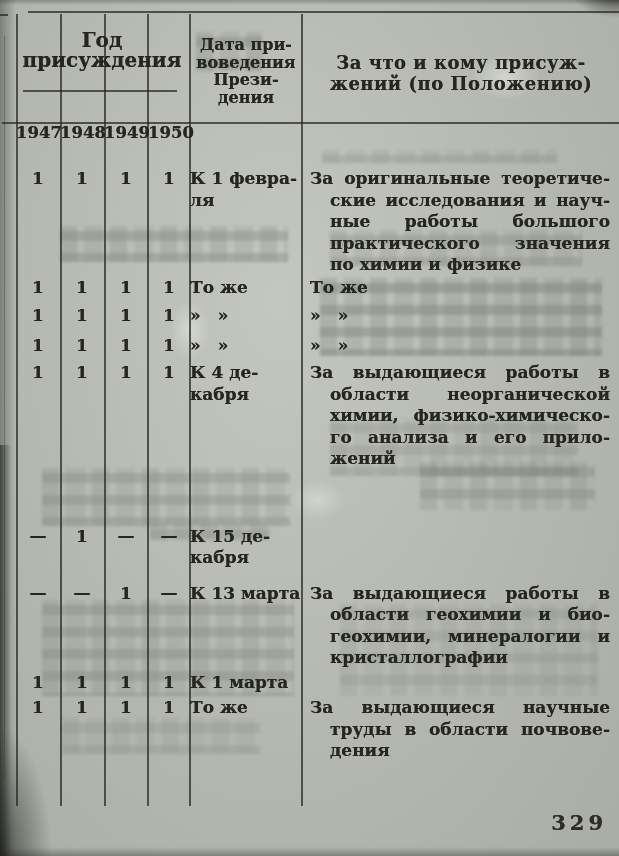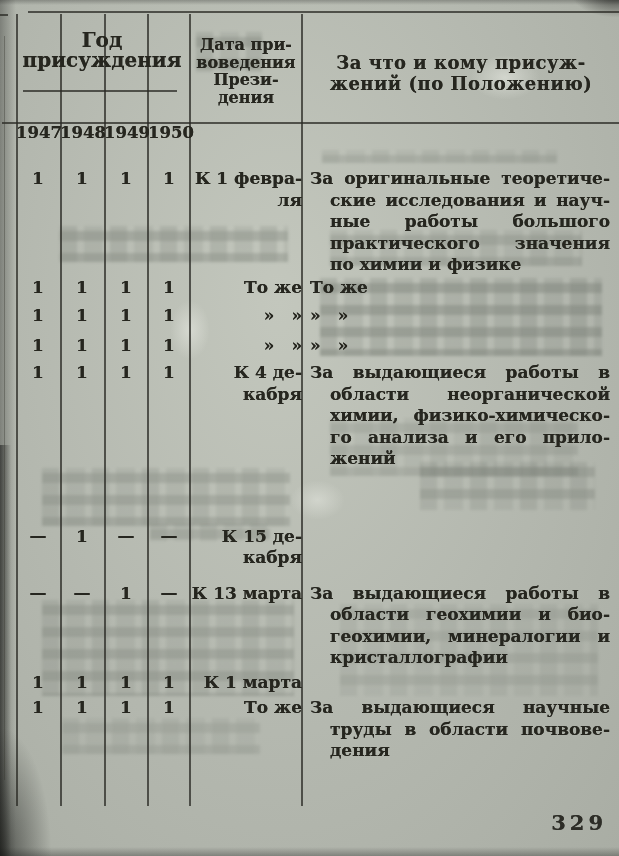--- a/index.html
+++ b/index.html
@@ -41,21 +41,21 @@
   .hdr-yearcols{left:16px;top:96px;width:174px;display:flex;margin-top:27px;}
   .year-hcell{font-size:16.5px;text-align:center;}
   .year-hcell:nth-child(1){width:44px;}.year-hcell:nth-child(2){width:44px;}
   .year-hcell:nth-child(3){width:44px;}.year-hcell:nth-child(4){width:42px;}
   
   .rows{position:absolute;left:0;top:140px;width:619px;}
   .row{display:flex;align-items:flex-start;padding-left:16px;font-size:17px;line-height:21.5px;}
   .ycell{text-align:center;}
   .ycell:nth-child(1){width:44px;}.ycell:nth-child(2){width:44px;}
   .ycell:nth-child(3){width:44px;}.ycell:nth-child(4){width:42px;}
-  .dcell{width:112px;text-align:right;}
+  .dcell{width:112px;text-align:left;}
   .xcell{margin-left:8px;width:300px;}
   .desc-line{text-align:justify;text-align-last:justify;}
   .desc-line:not(:first-child){padding-left:20px;}
   .desc-line:last-child{text-align-last:left;}
   .row:nth-of-type(1){margin-top:28px;}
   .row:nth-of-type(2){margin-top:1px;}
   .row:nth-of-type(3){margin-top:7px;}
   .row:nth-of-type(4){margin-top:8px;}
   .row:nth-of-type(5){margin-top:6px;}
   .row:nth-of-type(6){margin-top:56px;}

